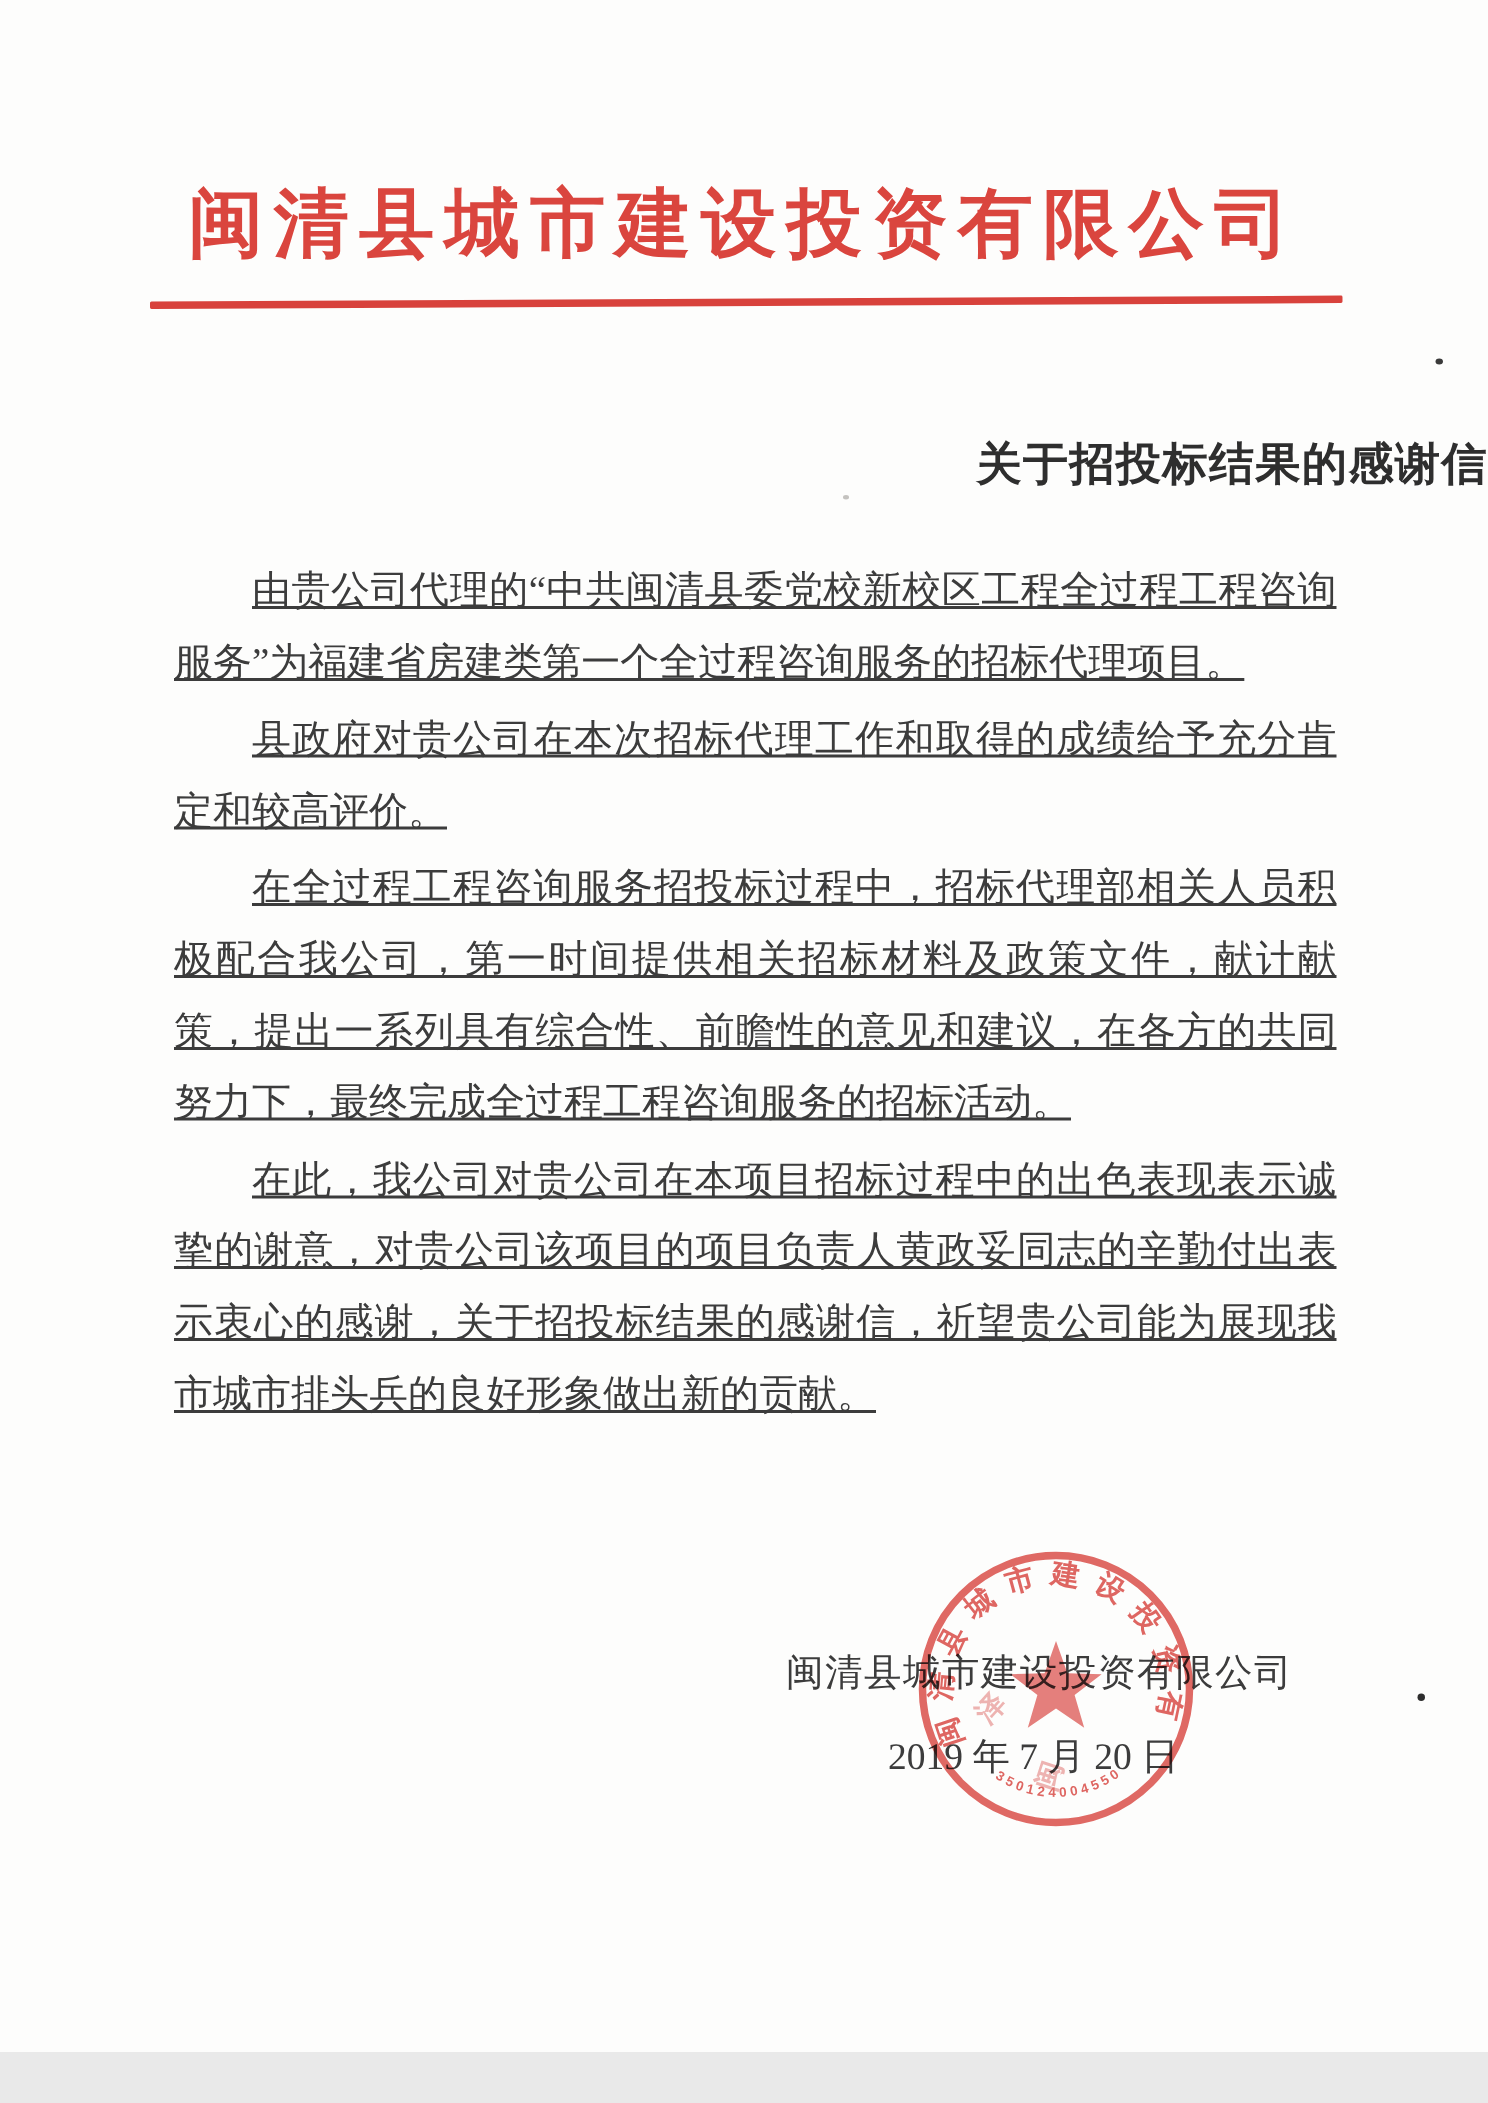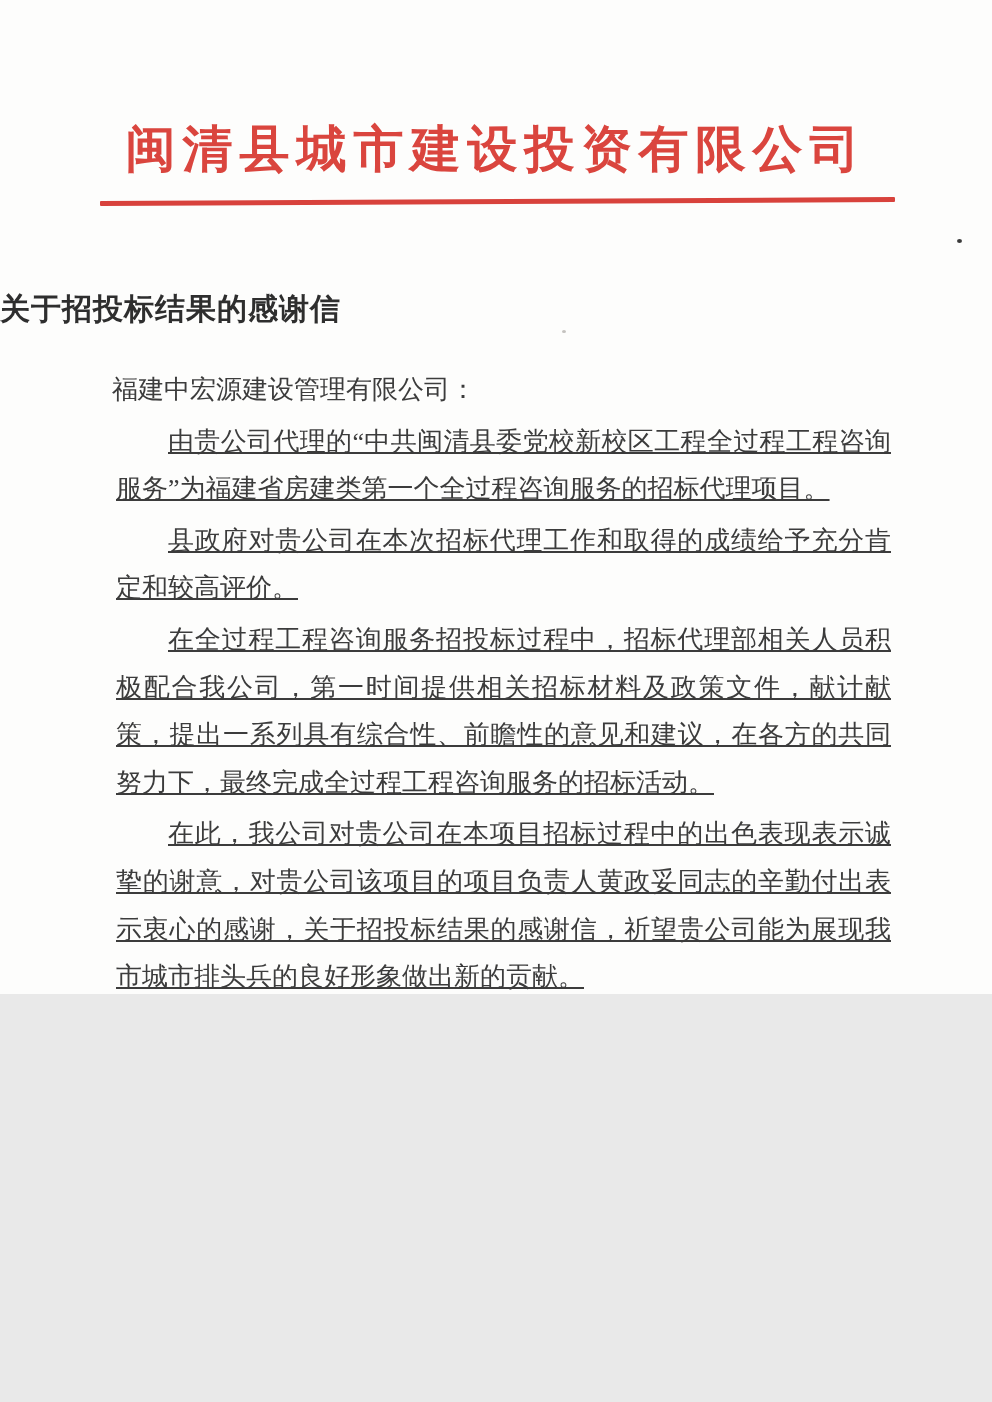--- a/index.html
+++ b/index.html
@@ -1,18 +1,18 @@
 <!DOCTYPE html>
 <html><head>
 <meta charset="utf-8">
 <style>
   html,body { margin:0; padding:0; background:#e9e9e9; }
   .page {
     position:relative;
-    width:992px; height:994px;
+    width:992px; height:1368px;
     margin:0 auto;
     background:#fdfdfc;
     overflow:hidden;
     font-family:"Liberation Serif", serif;
   }
 
   
   .letterhead {
     position:absolute; top:116px; left:0; width:100%;
     text-align:center;
@@ -26,21 +26,21 @@
     position:absolute; top:199px; left:100px;
     width:795px; height:5px;
     background:#d8423c;
     transform:rotate(-0.28deg);
     border-radius:1px;
   }
 
   
   .doc-title {
     position:absolute; top:289px; left:0; width:100%;
-    text-align:left;
+    text-align:right;
     font-size:30px; font-weight:bold;
     color:#2e2e2e;
     letter-spacing:1px;
     font-family:"Liberation Sans", sans-serif;
     margin:0;
   }
 
   
   .body-block {
     position:absolute; top:366px; left:112px; width:783px;
@@ -96,21 +96,20 @@
 <body>
 
 <div class="page">
 
   <div class="letterhead">闽清县城市建设投资有限公司</div>
   <div class="red-rule"></div>
 
   <h1 class="doc-title">关于招投标结果的感谢信</h1>
 
   <div class="body-block">
-    <p class="salutation">福建中宏源建设管理有限公司：</p>
     <p class="para">由贵公司代理的“中共闽清县委党校新校区工程全过程工程咨询服务”为福建省房建类第一个全过程咨询服务的招标代理项目。</p>
     <p class="para">县政府对贵公司在本次招标代理工作和取得的成绩给予充分肯定和较高评价。</p>
     <p class="para">在全过程工程咨询服务招投标过程中，招标代理部相关人员积极配合我公司，第一时间提供相关招标材料及政策文件，献计献策，提出一系列具有综合性、前瞻性的意见和建议，在各方的共同努力下，最终完成全过程工程咨询服务的招标活动。</p>
     <p class="para">在此，我公司对贵公司在本项目招标过程中的出色表现表示诚挚的谢意，对贵公司该项目的项目负责人黄政妥同志的辛勤付出表示衷心的感谢，关于招投标结果的感谢信，祈望贵公司能为展现我市城市排头兵的良好形象做出新的贡献。</p>
   </div>
 
   <div class="signature">闽清县城市建设投资有限公司</div>
   <div class="date-line">2019 年 7 月 20 日</div>
 
   <svg class="stamp" viewBox="0 0 190 190">

